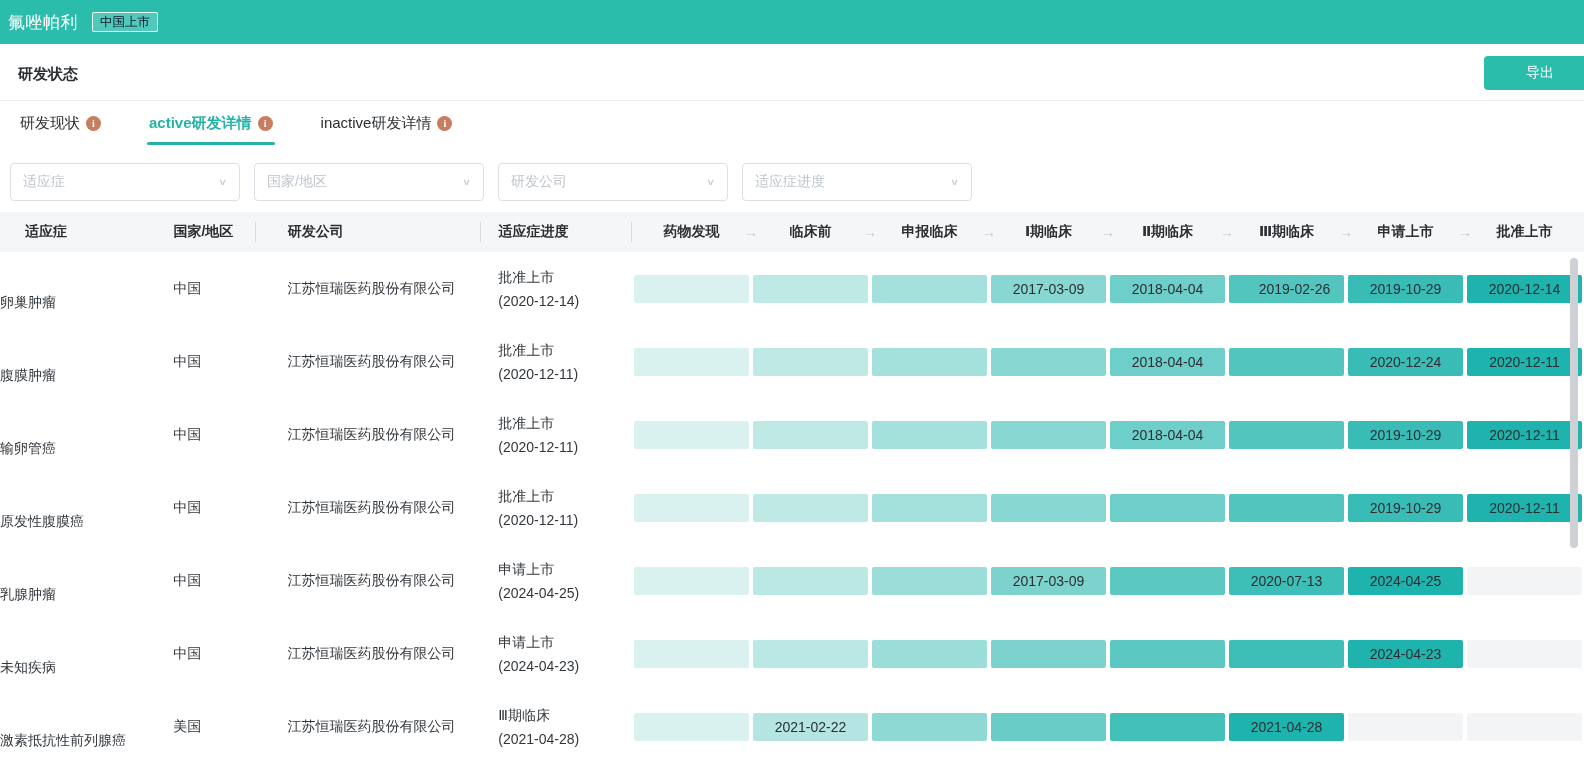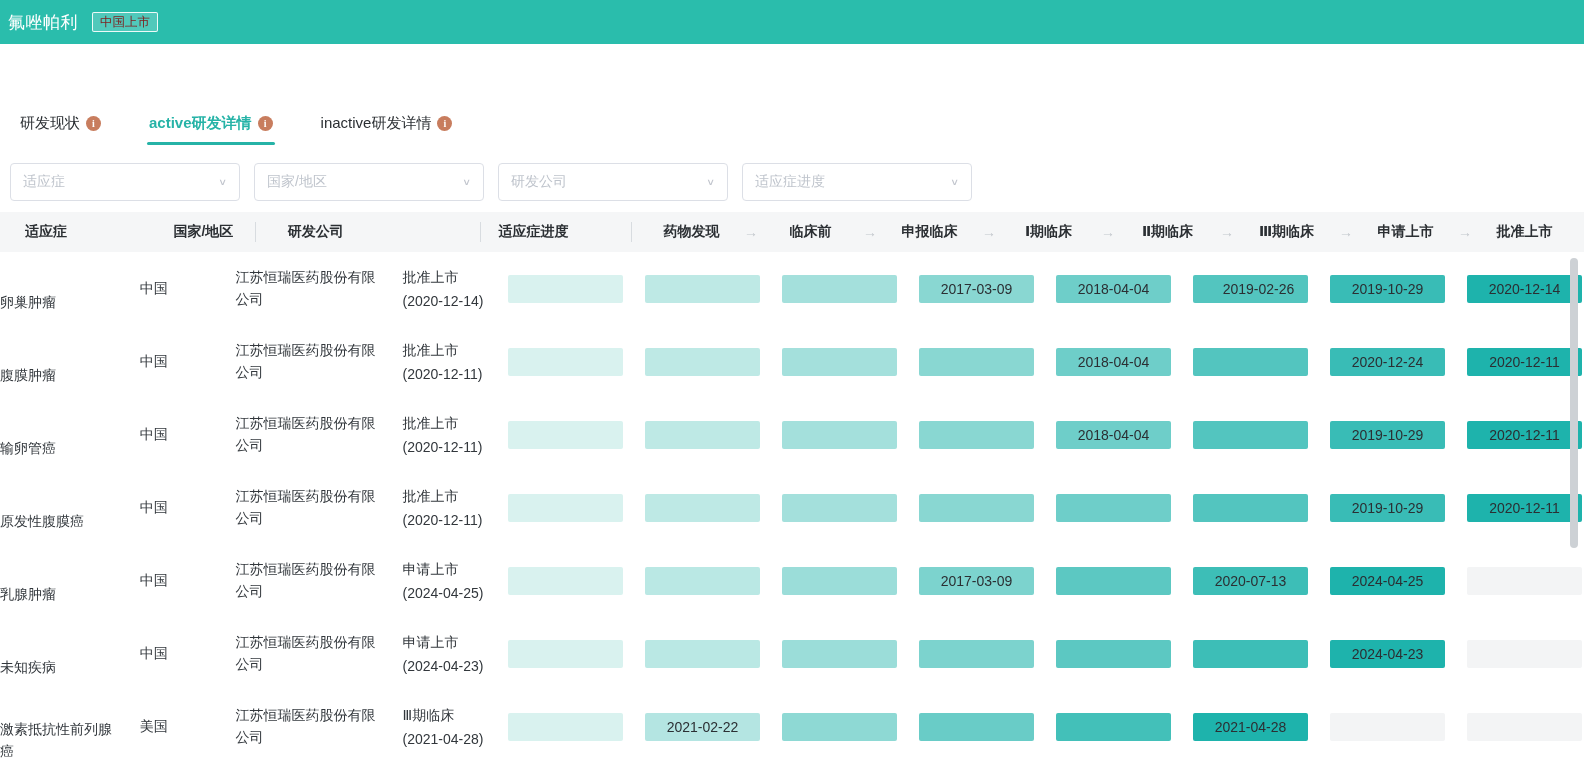--- a/index.html
+++ b/index.html
@@ -4,21 +4,21 @@
 <style>
   * { margin:0; padding:0; box-sizing:border-box; }
   html,body { background:#fff; }
   body { font-family:"Liberation Sans","DejaVu Sans",sans-serif; color:#32373c; }
   #app { position:relative; width:1584px; height:760px; overflow:hidden; background:#fff; }
 
   
   .topbar { position:absolute; left:0; top:0; width:1584px; height:44px;
             background:var(--brand); display:flex; align-items:center; padding-left:8px; }
   .drug-title { color:#fff; font-size:17px; font-weight:normal; letter-spacing:.5px; }
-  .drug-badge { margin-left:14px; color:#7f1d1d; font-size:12.5px; line-height:1;
+  .drug-badge { margin-left:14px; color:#0f172a; font-size:12.5px; line-height:1;
                 padding:3px 7px; border:1px solid rgba(255,255,255,.9);
                 background:rgba(255,255,255,.18); border-radius:2px; }
 
   
   .panel-head { position:absolute; left:0; top:44px; width:1584px; height:57px;
                 border-bottom:1px solid #ebedf0; }
   .panel-title { position:absolute; left:18px; top:21px; font-size:15px; font-weight:bold; color:#2b2f33; }
   .export-btn { position:absolute; right:-12px; top:12px; width:112px; height:34px;
                 background:var(--brand); color:#fff; font-size:14px; border:none;
                 border-radius:4px; cursor:pointer; font-family:inherit; }
@@ -57,39 +57,43 @@
   .th-stage .arrow { position:absolute; right:-7px; color:#c3c8cd; font-size:14px; font-weight:normal; }
 
   .tbody { position:absolute; left:0; top:252px; width:1584px; height:508px; overflow:hidden; }
   .t-row { display:flex; height:73px; align-items:center; }
   .cell { font-size:14px; color:#32373c; line-height:1.55; }
   .c-ind { width:167px; padding-right:14px;margin-top:28px; }
   .c-cty { width:96px;  padding-left:11px; }
   .c-com { width:232px; padding-left:32px; }
   .c-pro { width:155px; padding-left:17px; }
   .c-pro div { line-height:24px; }
-  .stage-area { display:flex;gap:18px; }
+  .stage-area { display:flex; }
   .seg-cell { width:119px; padding:0 2px; }
   .seg { height:28px; border-radius:2px; display:flex; align-items:center; justify-content:center;
          font-size:14px; color:#2b2f33; white-space:nowrap; overflow:hidden; }
 
   
   .vscroll { position:absolute; right:6px; top:258px; width:8px; height:290px;
              border-radius:4px; background:var(--scroll_thumb); cursor:pointer; }
 </style>
 </head>
 <body>
 
 <div id="app">
 
   <div class="topbar">
     <span class="drug-title">氟唑帕利</span>
     <span class="drug-badge">中国上市</span>
   </div>
 
+  <div class="panel-head">
+    <span class="panel-title">研发状态</span>
+    <button class="export-btn">导出</button>
+  </div>
 
   <div class="tabs" id="tabs">
       <div class="tab">
     <span class="tab-label">研发现状</span>
     <span class="info-dot">i</span>
   </div>
       <div class="tab active">
     <span class="tab-label">active研发详情</span>
     <span class="info-dot">i</span>
   </div>

